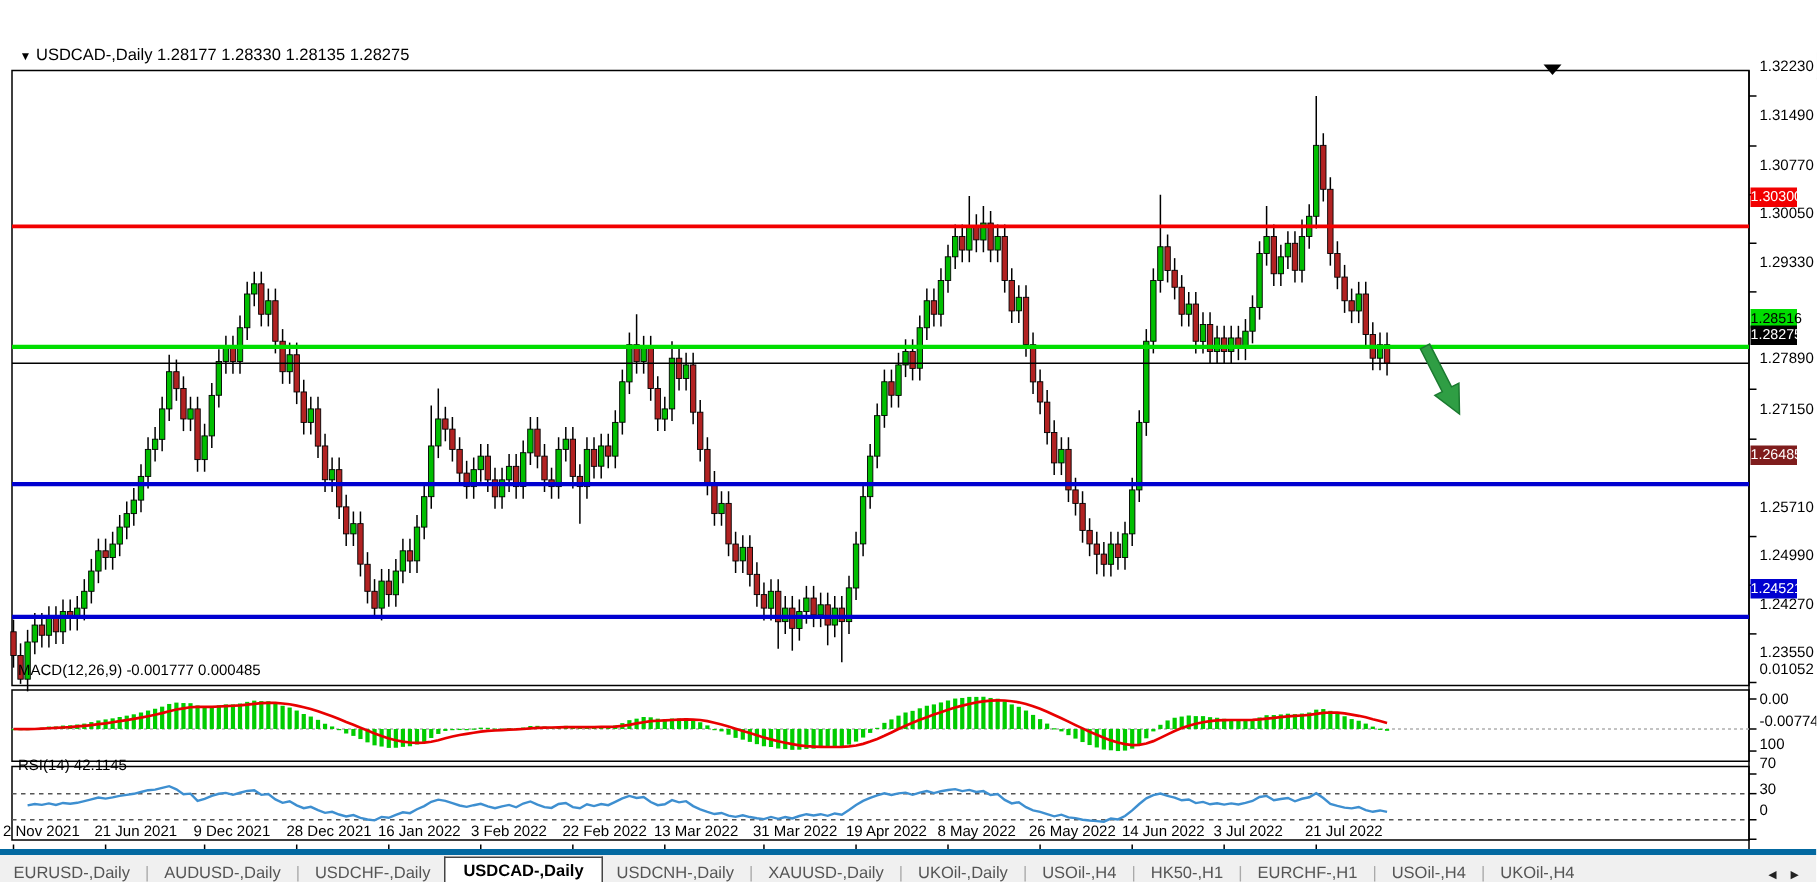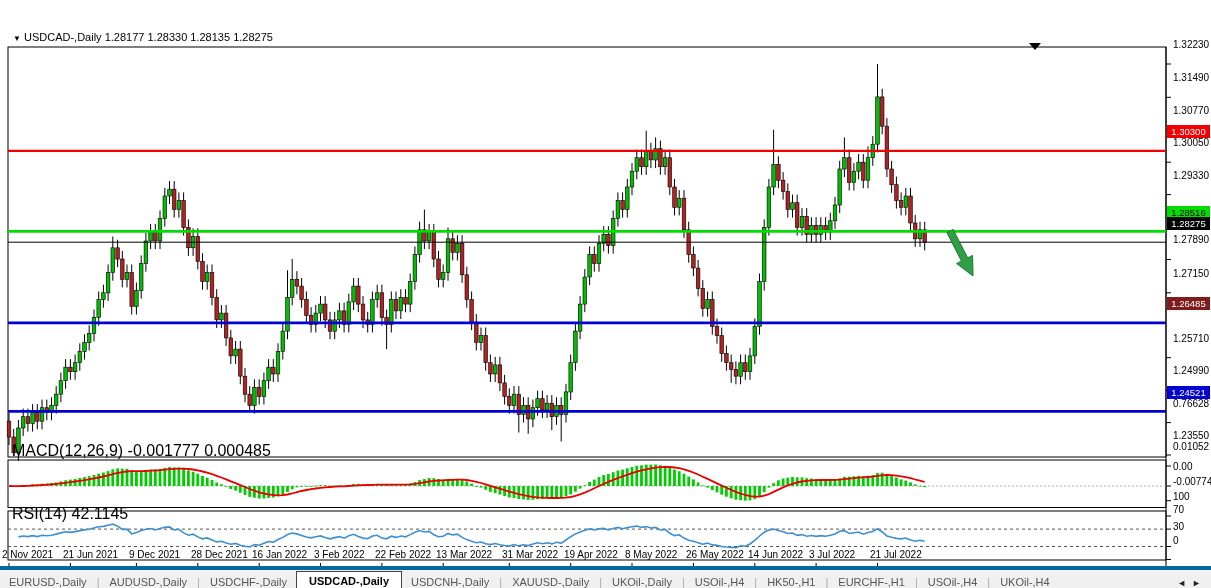--- a/index.html
+++ b/index.html
@@ -5,23 +5,23 @@
   html,body{margin:0;padding:0;background:#fff;font-family:"Liberation Sans",sans-serif;}
   #app{position:relative;width:1211px;height:588px;background:#fff;overflow:hidden;}
   .toolbar{position:absolute;left:0;top:0;width:1211px;height:17px;background:#f0f0f0;border-bottom:1px solid #c8c8c8;display:flex;align-items:center;font-size:10px;color:#444;margin-top:35px;}
   .tf-btn{padding:1px 7px;margin:0 1px;cursor:default;}
   .tf-btn.active{background:#d946ef;border:1px solid #9a9a9a;padding:0 22px;color:#222;}
   .tf-sep{width:1px;height:12px;background:#bbb;margin:0 4px;}
   .chart-frame{position:absolute;left:0;top:19px;width:1211px;height:545px;background:#fff;}
   #gfx{position:absolute;left:0;top:0;}
   .overlay{position:absolute;font-size:11px;color:#000;white-space:nowrap;}
   .chart-title{left:13px;top:31px;}
-  .ind-label{font-size:16px;}
+  .ind-label{font-size:10px;}
   .axis-label{position:absolute;left:1173px;font-size:10px;color:#000;white-space:nowrap;}
-  .badge{position:absolute;left:1167px;width:43px;height:13px;line-height:13px;font-size:9.5px;text-align:center;white-space:nowrap;}
+  .badge{position:absolute;left:1167px;width:31px;height:13px;line-height:13px;font-size:9.5px;text-align:center;white-space:nowrap;}
   .date-label{position:absolute;font-size:10px;color:#000;white-space:nowrap;top:549px;text-align:center;}
   .tabbar{position:absolute;left:0;top:566px;width:1211px;height:22px;background:#f0f0f0;border-top:4px solid #0369a1;display:flex;align-items:flex-end;font-size:11px;color:#555;}
   .tab{padding:3px 9px 4px 9px;cursor:default;}
   .tab.active{background:#fff;border:1px solid #444;border-bottom:none;font-weight:bold;color:#000;padding:3px 12px 5px 12px;}
   .tab-sep{color:#aaa;padding:0 1px 4px 1px;}
   .tab-scroll{margin-left:auto;display:flex;align-items:center;gap:6px;padding:0 10px 4px 0;font-size:9px;color:#222;}
 </style>
 </head>
 <body>
 
@@ -702,21 +702,21 @@
   <div id="labels">
       <div class="axis-label" style="top:39px">1.32230</div>
       <div class="axis-label" style="top:72px">1.31490</div>
       <div class="axis-label" style="top:105px">1.30770</div>
       <div class="axis-label" style="top:137px">1.30050</div>
       <div class="axis-label" style="top:170px">1.29330</div>
       <div class="axis-label" style="top:234px">1.27890</div>
       <div class="axis-label" style="top:268px">1.27150</div>
       <div class="axis-label" style="top:333px">1.25710</div>
       <div class="axis-label" style="top:365px">1.24990</div>
-      <div class="axis-label" style="top:398px">0.76628</div>
+      <div class="axis-label" style="top:398px">1.24270</div>
       <div class="axis-label" style="top:430px">1.23550</div>
       <div class="badge" style="top:125px;background:#F20000;color:#FFFFFF">1.30300</div>
       <div class="badge" style="top:206px;background:#00DD00;color:#000000">1.28516</div>
       <div class="badge" style="top:297px;background:#7f1d1d;color:#FFFFFF">1.26485</div>
       <div class="badge" style="top:386px;background:#0000D0;color:#FFFFFF">1.24521</div>
       <div class="badge" style="top:217px;background:#000000;color:#FFFFFF">1.28275</div>
       <div class="axis-label" style="top:441px">0.01052</div>
       <div class="axis-label" style="top:461px">0.00</div>
       <div class="axis-label" style="top:476px">-0.00774</div>
       <div class="axis-label" style="top:491px">100</div>

